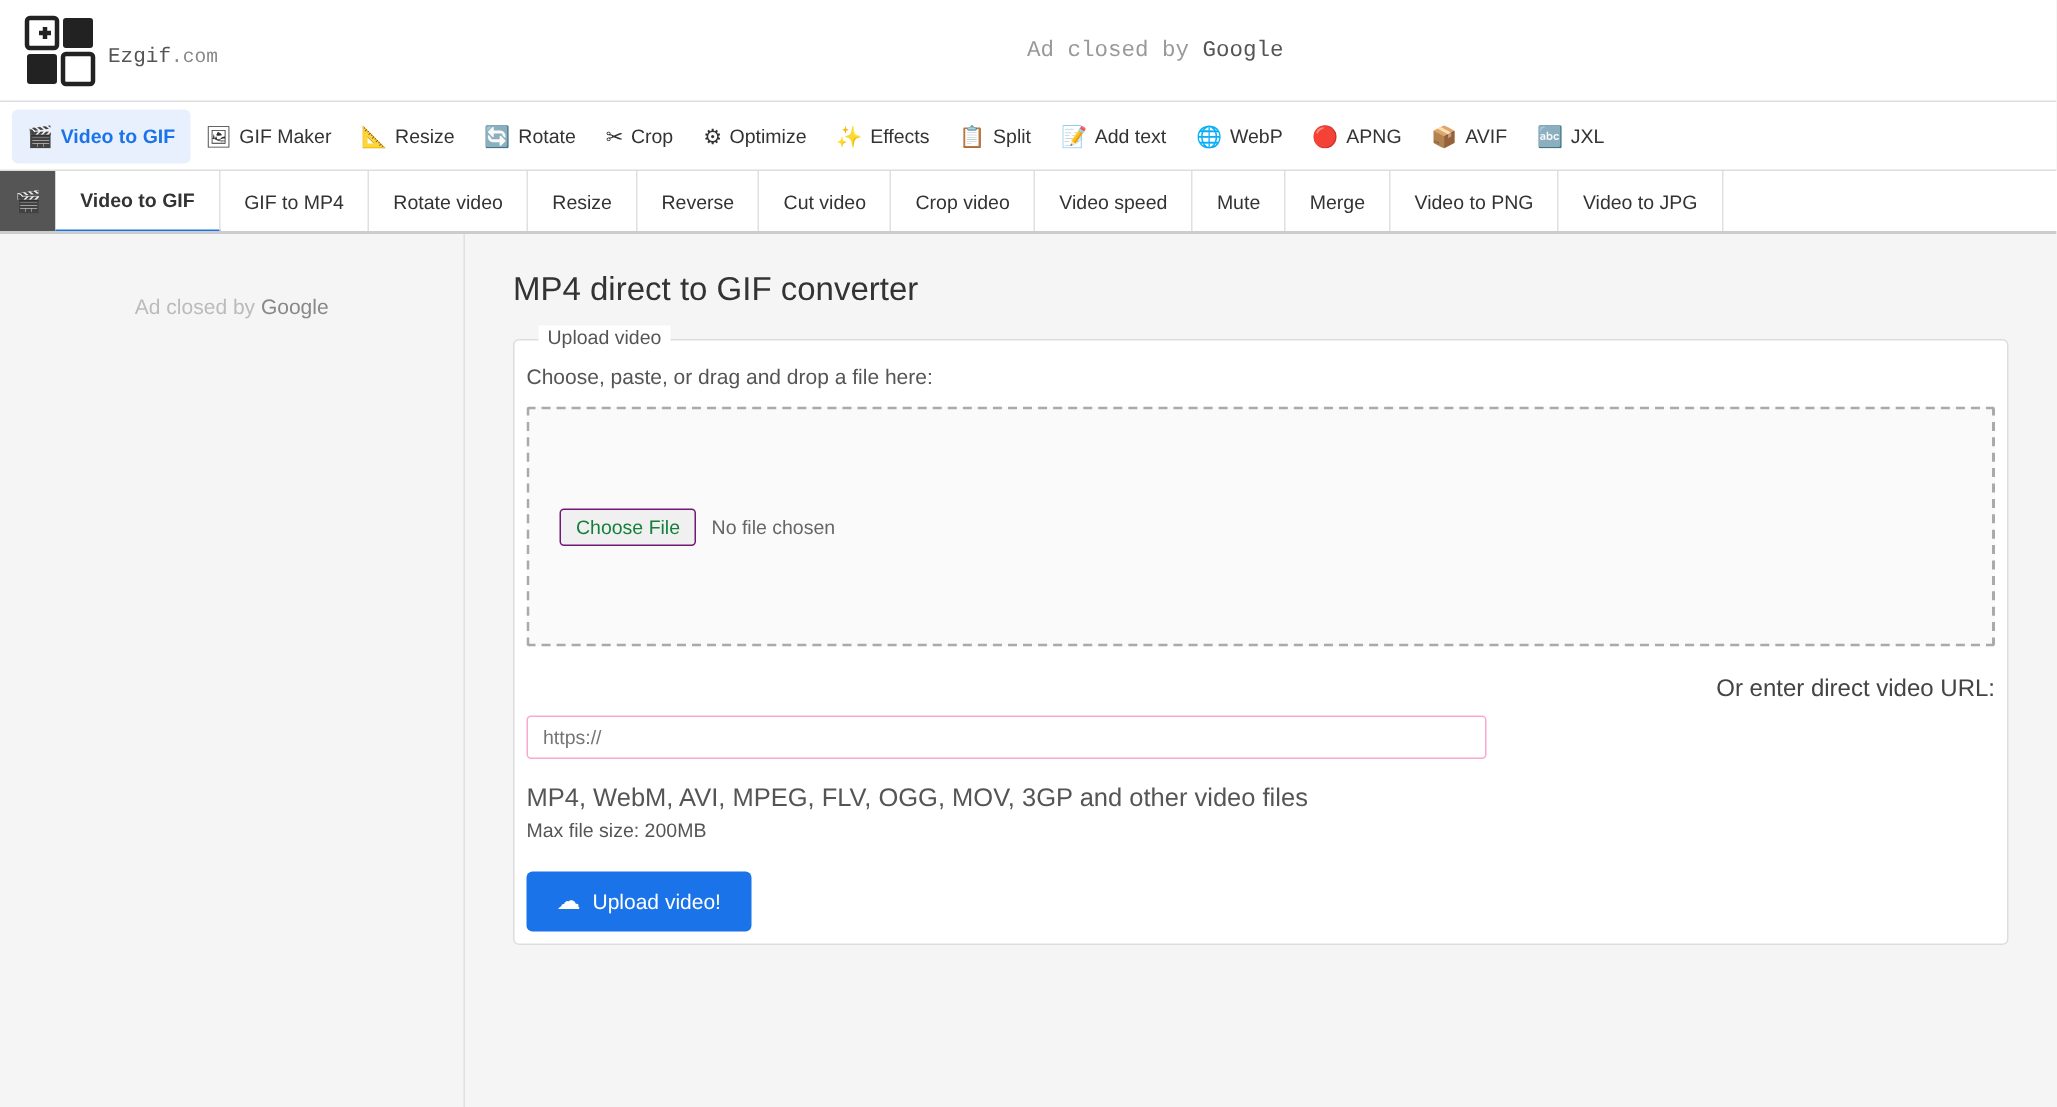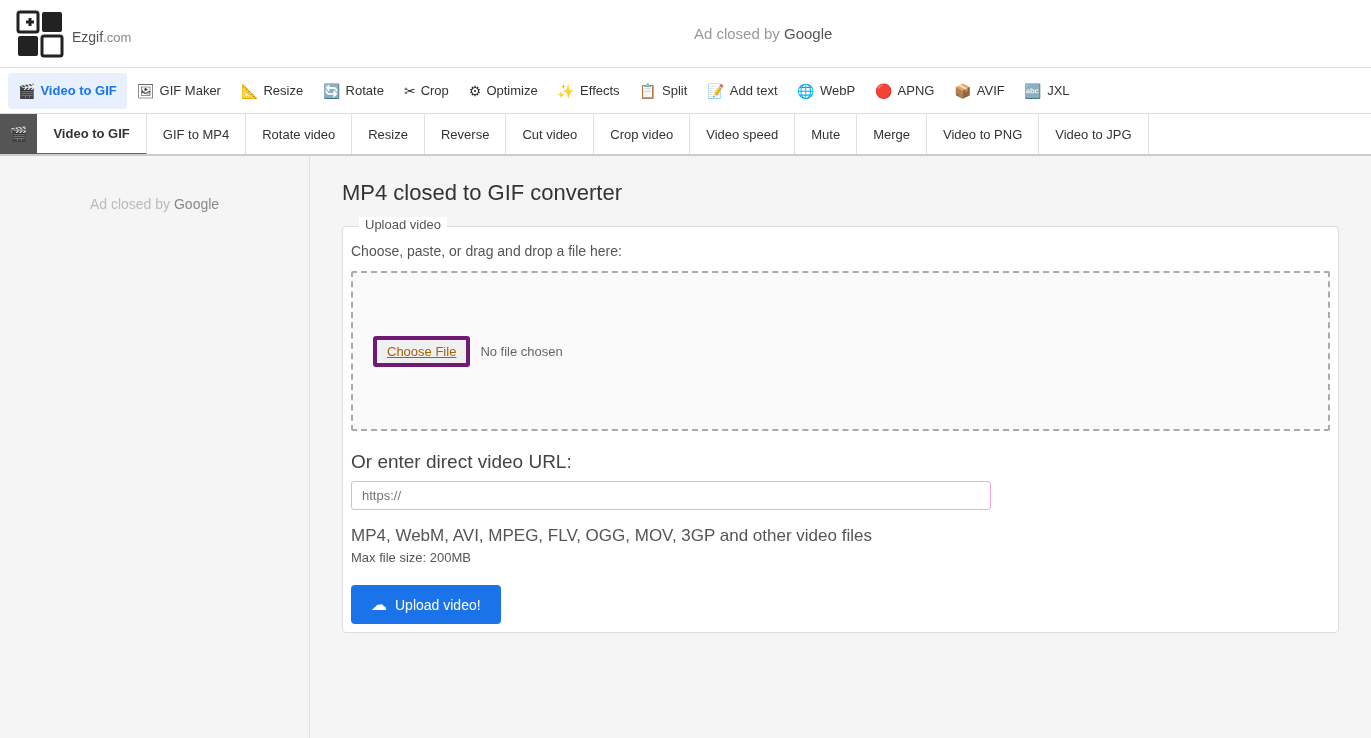--- a/index.html
+++ b/index.html
@@ -6,20 +6,21 @@
     body { font-family: Arial, sans-serif; font-size: 14px; background: #f5f5f5; color: #333; }
 
     
     .top-header {
       display: flex;
       align-items: center;
       background: #fff;
       border-bottom: 1px solid #ddd;
       height: 68px;
       padding: 0 16px;
+      font-family: Liberation Mono, monospace;
     }
     .logo-area {
       display: flex;
       align-items: center;
       gap: 8px;
       text-decoration: none;
     }
     .logo-icon {
       width: 48px;
       height: 48px;
@@ -192,37 +193,37 @@
       background: #fafafa;
       margin-bottom: 20px;
     }
     .file-input-wrapper {
       display: flex;
       align-items: center;
       gap: 10px;
     }
     .choose-file-btn {
       background: #f0f0f0;
-      border: 4px solid #701a75;
+      border: 1px solid #701a75;
       border-radius: 3px;
       padding: 4px 10px;
       font-size: 13px;
       cursor: pointer;
-      color: #a16207;
-      text-decoration: underline;
+      color: #15803d;
     }
     .no-file-text {
       font-size: 13px;
       color: #666;
     }
 
     .url-label {
-      font-size: 19px;
+      font-size: 16px;
       color: #444;
       margin-bottom: 8px;
+      text-align: right;
     }
     .url-input {
       width: 100%;
       max-width: 640px;
       padding: 6px 10px;
       border: 1px solid #f9a8d4;
       border-radius: 3px;
       font-size: 13px;
       color: #aaa;
       margin-bottom: 16px;
@@ -376,21 +377,21 @@
 
 <div class="page-layout">
 
   <aside class="sidebar">
     <div class="ad-closed-sidebar">
       <span>Ad closed by </span><span class="google-text">Google</span>
     </div>
   </aside>
 
   <main class="main-content">
-    <h1 class="page-title">MP4 closed to GIF converter</h1>
+    <h1 class="page-title">MP4 direct to GIF converter</h1>
 
     <div class="upload-section">
       <span class="upload-legend">Upload video</span>
 
       <p class="upload-hint">Choose, paste, or drag and drop a file here:</p>
 
       <div class="drop-zone">
         <div class="file-input-wrapper">
           <button class="choose-file-btn">Choose File</button>
           <span class="no-file-text">No file chosen</span>

